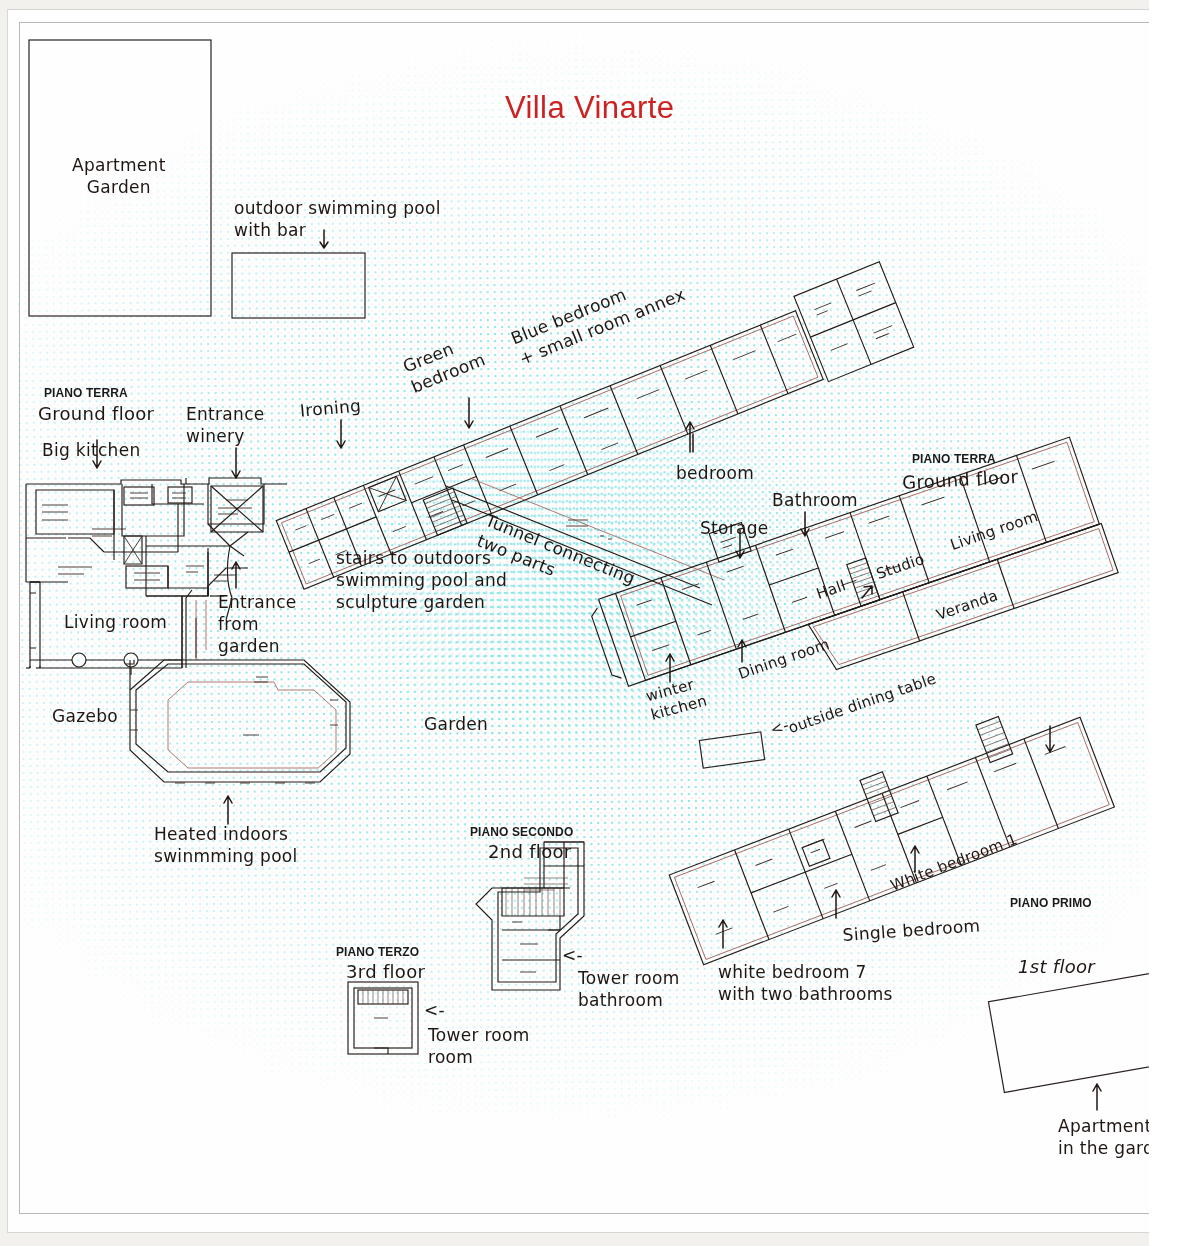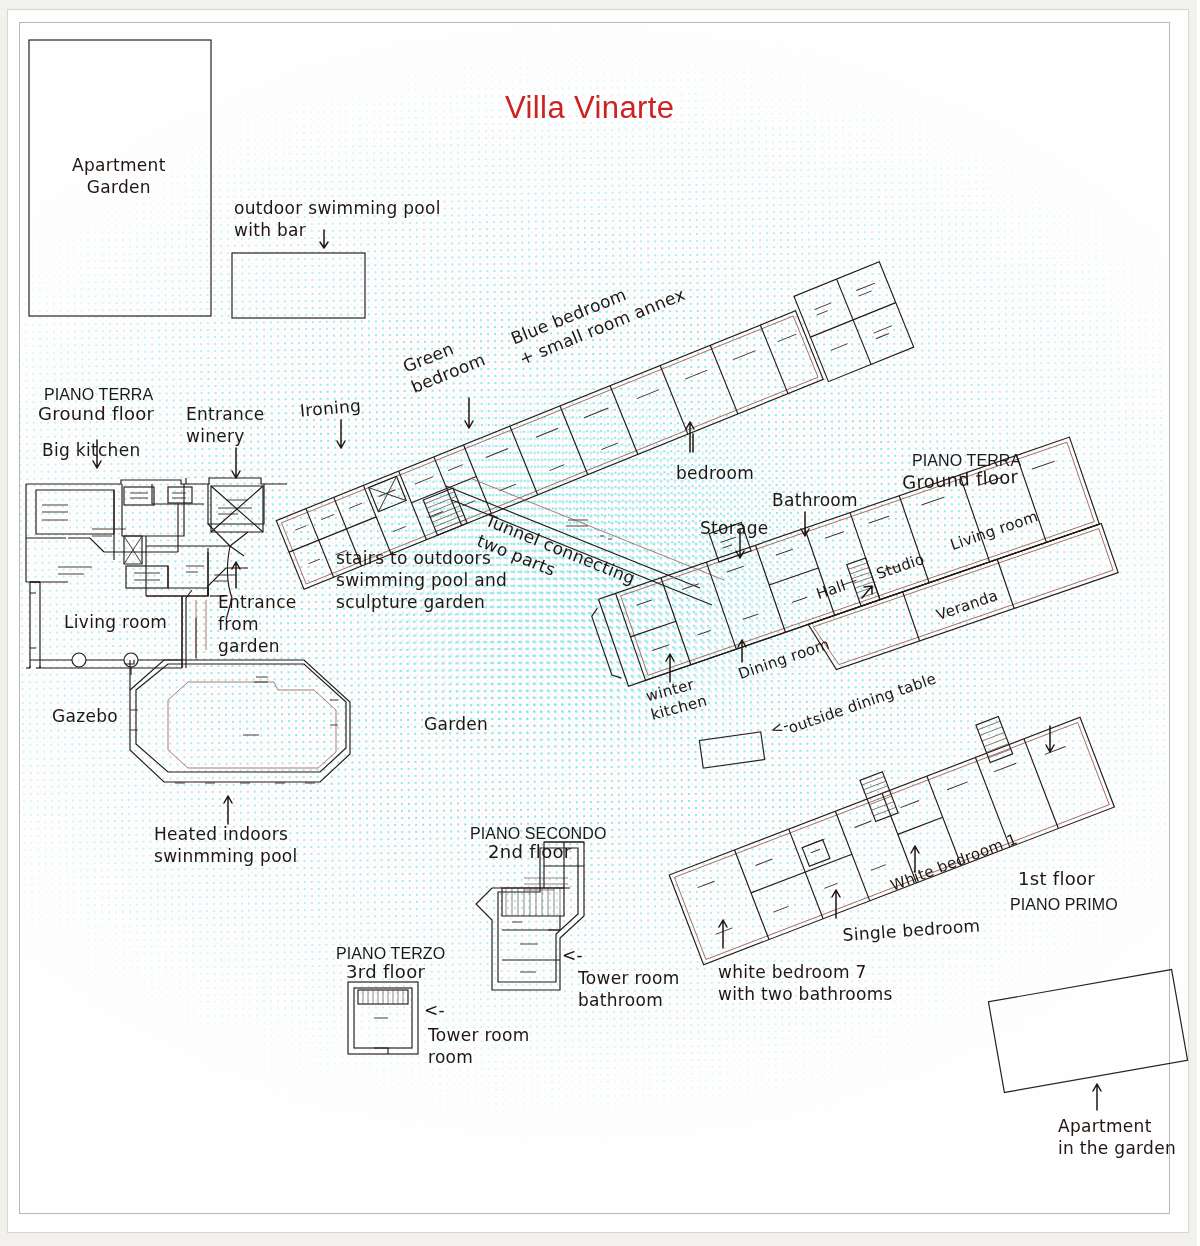--- a/index.html
+++ b/index.html
@@ -1,19 +1,19 @@
 <!DOCTYPE html>
 <html><head>
 <meta charset="utf-8">
 <style>
   html,body{margin:0;padding:0;background:#fff;}
   body{width:1200px;height:1246px;overflow:hidden;
        font-family:"DejaVu Sans",sans-serif;}
 
-  #page{position:relative;width:1149px;height:1246px;background:#fdfdfb;overflow:hidden;padding-left:48px;}
+  #page{position:relative;width:1149px;height:1246px;background:#fdfdfb;overflow:hidden;}
 
   
   .scan-outer{position:absolute;left:0;top:0;width:1200px;height:1246px;
               background:#f2f1ee;}
   .scan-inner{position:absolute;left:8px;top:10px;width:1180px;height:1222px;
               background:#fefefe;box-shadow:0 0 0 1px #d7d6d2;}
   .scan-border{position:absolute;left:19px;top:22px;width:1149px;height:1190px;
                border:1px solid #b9b8b4;}
 
   
@@ -41,21 +41,21 @@
          color:#cc2222;font-family:"Liberation Sans",sans-serif;}
 
   
   .hand{position:absolute;color:#201612;
         font-family:"DejaVu Sans",sans-serif;
         font-size:17px;line-height:1.28;white-space:pre;
         letter-spacing:.3px;}
   .hand.sm{font-size:15px;}
   .hand.lg{font-size:18px;}
   .printed{position:absolute;font-family:"Liberation Sans",sans-serif;
-           font-weight:normal;font-size:16px;color:#1a1a1a;letter-spacing:.1px;
+           font-weight:bold;font-size:12px;color:#1a1a1a;letter-spacing:.1px;
            white-space:pre;}
 
   
   svg.plan{position:absolute;left:0;top:0;width:1200px;height:1246px;}
   .w  {fill:none;stroke:#241a16;stroke-width:1.15;}
   .w2 {fill:none;stroke:#3b2b24;stroke-width:.9;}
   .wr {fill:none;stroke:#9c5a52;stroke-width:.8;}
   .thin{fill:none;stroke:#4a3a33;stroke-width:.6;}
   .arw{fill:none;stroke:#201612;stroke-width:1.5;stroke-linecap:round;stroke-linejoin:round;}
   .boxw{fill:none;stroke:#2a2220;stroke-width:1.2;}
@@ -365,21 +365,21 @@
 
 
   <div class="hand sm" style="left:888px;top:878px;transform:rotate(-21deg);transform-origin:left top;">White bedroom 1</div>
 
   <div class="hand" style="left:842px;top:925px;transform:rotate(-4deg);transform-origin:left top;">Single bedroom</div>
 
   <div class="hand" style="left:718px;top:962px;">white bedroom 7
 with two bathrooms</div>
 
   <div class="printed" style="left:1010px;top:888px;margin-top:8px;">PIANO PRIMO</div>
-  <div class="hand lg" style="left:1018px;top:867px;">1st floor</div>
+  <div class="hand lg" style="left:1018px;top:955px;font-style:italic;">1st floor</div>
 
   <div class="printed" style="left:470px;top:825px;">PIANO SECONDO</div>
   <div class="hand lg" style="left:488px;top:840px;">2nd floor</div>
 
   <div class="hand" style="left:562px;top:945px;">&lt;-</div>
   <div class="hand" style="left:578px;top:968px;">Tower room
 bathroom</div>
 
   <div class="printed" style="left:336px;top:945px;text-align:right;">PIANO TERZO</div>
   <div class="hand lg" style="left:346px;top:960px;">3rd floor</div>

